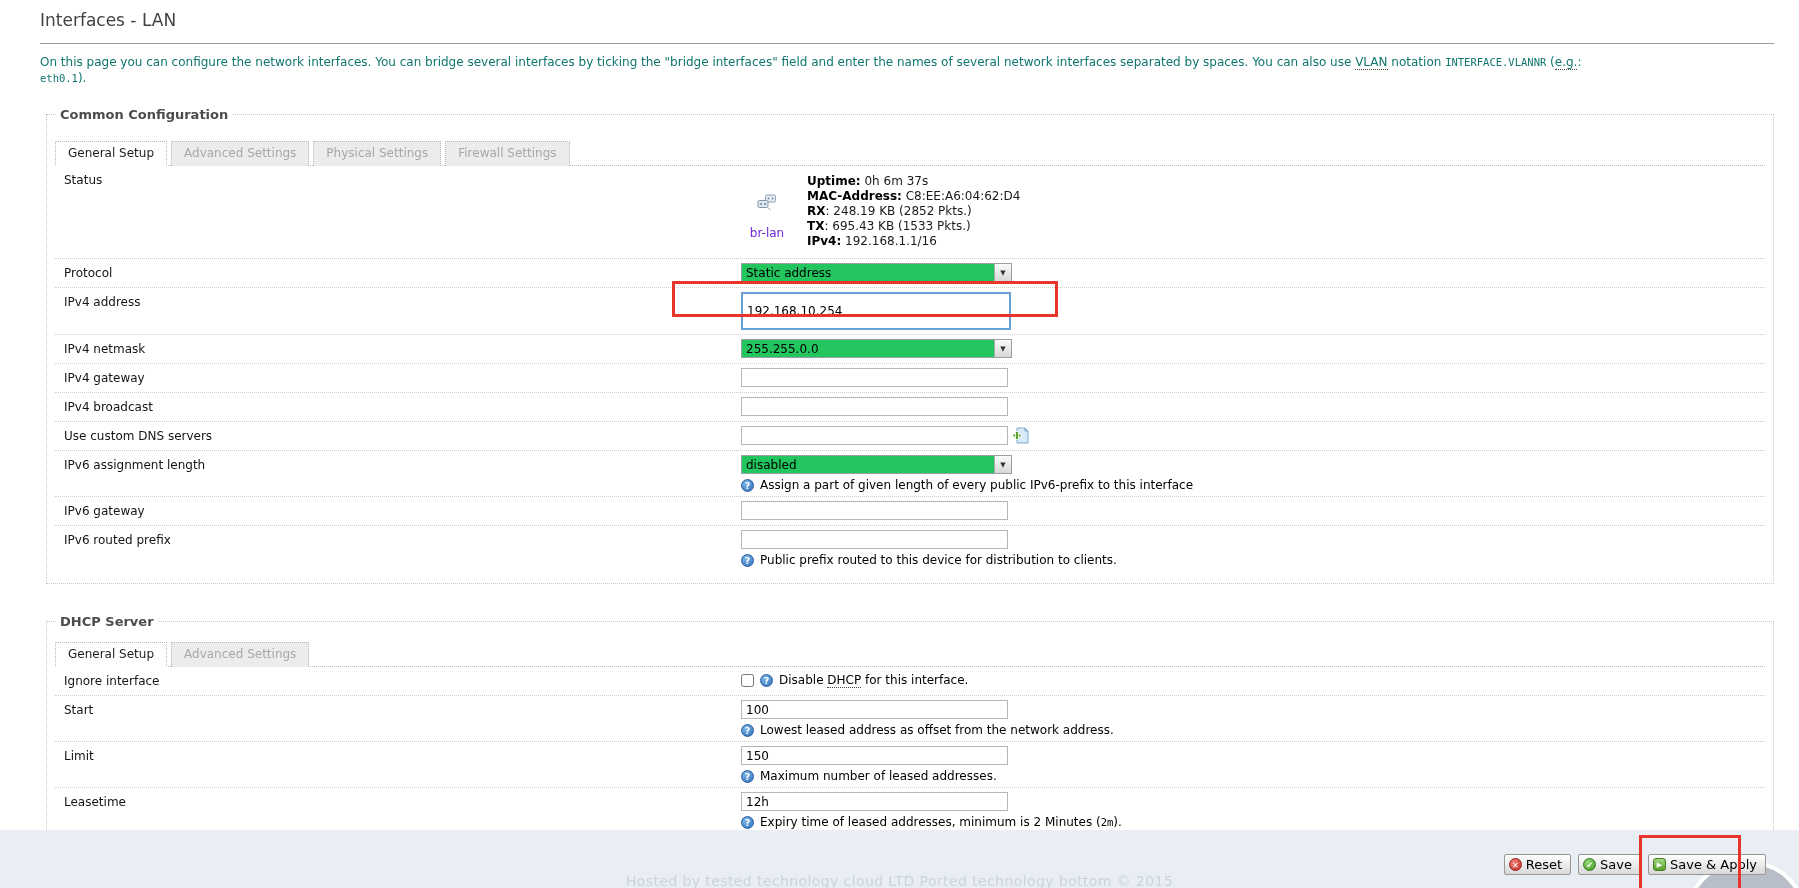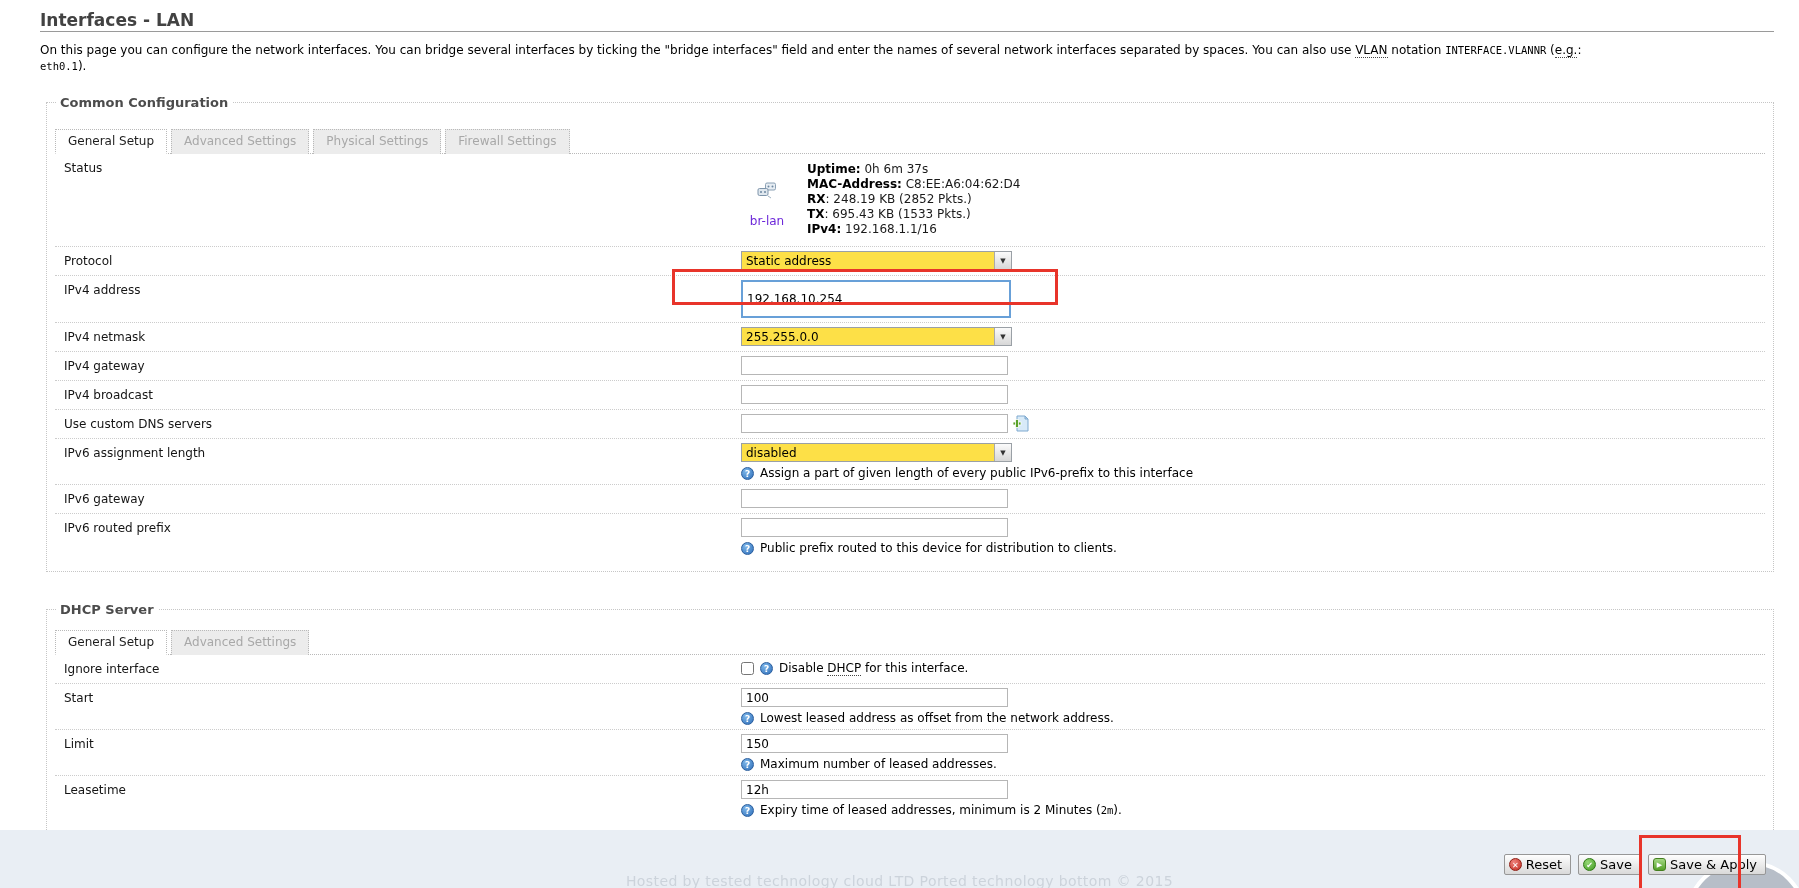--- a/index.html
+++ b/index.html
@@ -6,25 +6,25 @@
   html,body { margin:0; padding:0; }
   body {
     width:1799px; height:888px; overflow:hidden; position:relative;
     background:#ffffff;
     font-family:"DejaVu Sans","Liberation Sans",sans-serif;
     font-size:12px; color:#1a1a1a;
   }
   .content { padding:6px 25px 0 40px; }
 
   h2.page-title {
-    font-size:17px; font-weight:700; color:#424242;
-    margin:2px 0 0 0; padding:2px 0 1px 0;
+    font-size:17px; font-weight:400; color:#424242;
+    margin:2px 0 0 0; padding:2px 0 13px 0;
     border-bottom:1px solid #9a9a9a;
   }
-  .intro { margin:10px 0 0 0; line-height:16px; color:#000000; }
+  .intro { margin:10px 0 0 0; line-height:16px; color:#0f766e; }
   .dotted-abbr { border-bottom:1px dotted #444; }
   .mono { font-family:"DejaVu Sans Mono","Liberation Mono",monospace; font-size:10.5px; }
 
   fieldset {
     border:1px dotted #c6c6c6; margin:21px 0 30px 6px; padding:4px 8px 12px 8px;
   }
   legend { font-weight:bold; font-size:13px; color:#4c4c4c; padding:0 4px; margin-left:1px; }
 
   .tabs { display:flex; border-bottom:1px dotted #b9b9b9; margin-top:14px; padding-left:0px; }
   .tab {
@@ -39,21 +39,21 @@
   .row.no-top { border-top:none; }
   .flabel { width:686px; flex:none; padding-left:9px; line-height:20px; color:#141414; }
   .field { flex:1; position:relative; }
 
   .text-input {
     width:267px; height:19px; border:1px solid #b6b6b6; background:#fff;
     font-family:inherit; font-size:12px; padding:1px 4px; color:#000; display:block;
   }
   .text-input.focused { border:2px solid #68a0d8; width:270px; height:38px; }
 
-  .sel { width:271px; height:19px; border:1px solid #9aa0a6; background:#fde047; display:flex; align-items:stretch; cursor:pointer; }
+  .sel { width:271px; height:19px; border:1px solid #9aa0a6; background:#22c55e; display:flex; align-items:stretch; cursor:pointer; }
   .sel .sel-txt { flex:1; padding:2px 0 0 4px; font-size:12px; color:#000; overflow:hidden; white-space:nowrap; }
   .sel .sel-arr {
     width:17px; flex:none; border-left:1px solid #aaa;
     background:linear-gradient(#fbfbfb,#d7d7d7);
     display:flex; align-items:center; justify-content:center;
     font-size:7px; color:#333;
   }
 
   .help { display:flex; align-items:center; gap:6px; margin-top:4px; color:#000; }
   .qicon {

